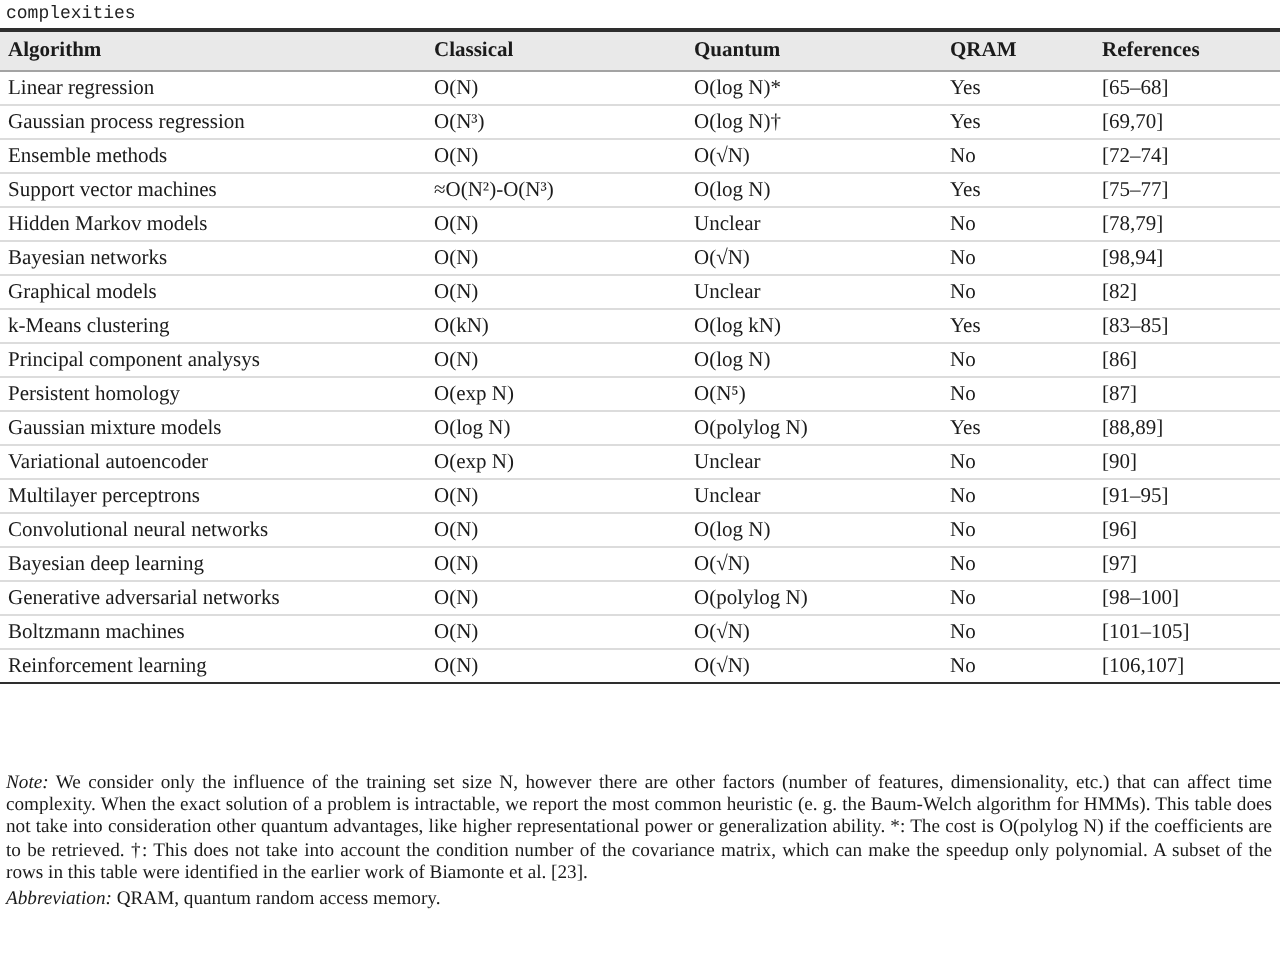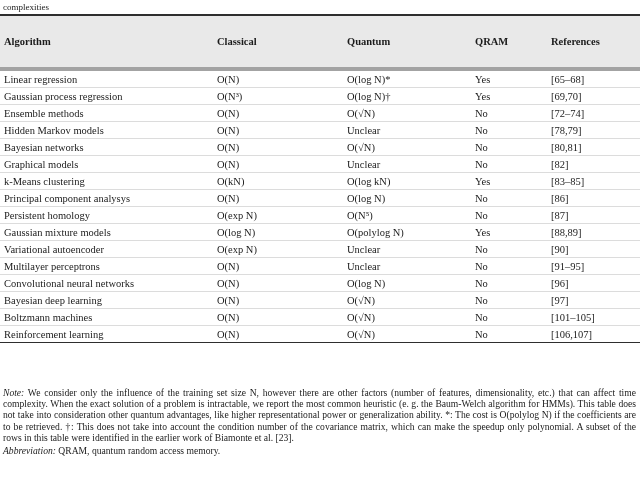--- a/index.html
+++ b/index.html
@@ -1,26 +1,26 @@
 <!DOCTYPE html>
 <html><head>
 <meta charset="utf-8">
 <style>
   html,body{margin:0;padding:0;}
   body{
     width:640px;height:480px;background:#ffffff;
     font-family:"Liberation Serif","DejaVu Serif",serif;
     color:#1b1b1b;overflow:hidden;
   }
-  .caption{font-size:9px;padding:2px 1px 2px 3px;color:#222;}
+  .caption{font-size:9px;padding:2px 1px 2px 3px;color:#222;font-family:Liberation Mono, monospace;}
   table{width:640px;border-collapse:collapse;table-layout:fixed;}
   thead th{
     background:#e9e9e9;font-weight:bold;text-align:left;
-    font-size:10.5px;padding:20px 4px;
-    border-top:2px solid #2e2e2e;border-bottom:4px solid #a3a3a3;
+    font-size:10.5px;padding:4px 4px;
+    border-top:2px solid #2e2e2e;border-bottom:1px solid #a3a3a3;
     white-space:nowrap;overflow:hidden;
   }
   tbody td{
     font-size:10.5px;padding:2.5px 4px;
     border-bottom:1px solid #dcdcdc;
     white-space:nowrap;overflow:hidden;
   }
   tbody tr:last-child td{border-bottom:1.5px solid #2e2e2e;}
   col.c-alg{width:213px;}
   col.c-classical{width:130px;}
@@ -72,32 +72,39 @@
         <td>[69,70]</td>
       </tr>
       <tr>
         <td>Ensemble methods</td>
         <td>O(N)</td>
         <td>O(√N)</td>
         <td>No</td>
         <td>[72–74]</td>
       </tr>
       <tr>
+        <td>Support vector machines</td>
+        <td>≈O(N²)-O(N³)</td>
+        <td>O(log N)</td>
+        <td>Yes</td>
+        <td>[75–77]</td>
+      </tr>
+      <tr>
         <td>Hidden Markov models</td>
         <td>O(N)</td>
         <td>Unclear</td>
         <td>No</td>
         <td>[78,79]</td>
       </tr>
       <tr>
         <td>Bayesian networks</td>
         <td>O(N)</td>
         <td>O(√N)</td>
         <td>No</td>
-        <td>[80,81]</td>
+        <td>[98,94]</td>
       </tr>
       <tr>
         <td>Graphical models</td>
         <td>O(N)</td>
         <td>Unclear</td>
         <td>No</td>
         <td>[82]</td>
       </tr>
       <tr>
         <td>k-Means clustering</td>
@@ -149,20 +156,27 @@
         <td>[96]</td>
       </tr>
       <tr>
         <td>Bayesian deep learning</td>
         <td>O(N)</td>
         <td>O(√N)</td>
         <td>No</td>
         <td>[97]</td>
       </tr>
       <tr>
+        <td>Generative adversarial networks</td>
+        <td>O(N)</td>
+        <td>O(polylog N)</td>
+        <td>No</td>
+        <td>[98–100]</td>
+      </tr>
+      <tr>
         <td>Boltzmann machines</td>
         <td>O(N)</td>
         <td>O(√N)</td>
         <td>No</td>
         <td>[101–105]</td>
       </tr>
       <tr>
         <td>Reinforcement learning</td>
         <td>O(N)</td>
         <td>O(√N)</td>

